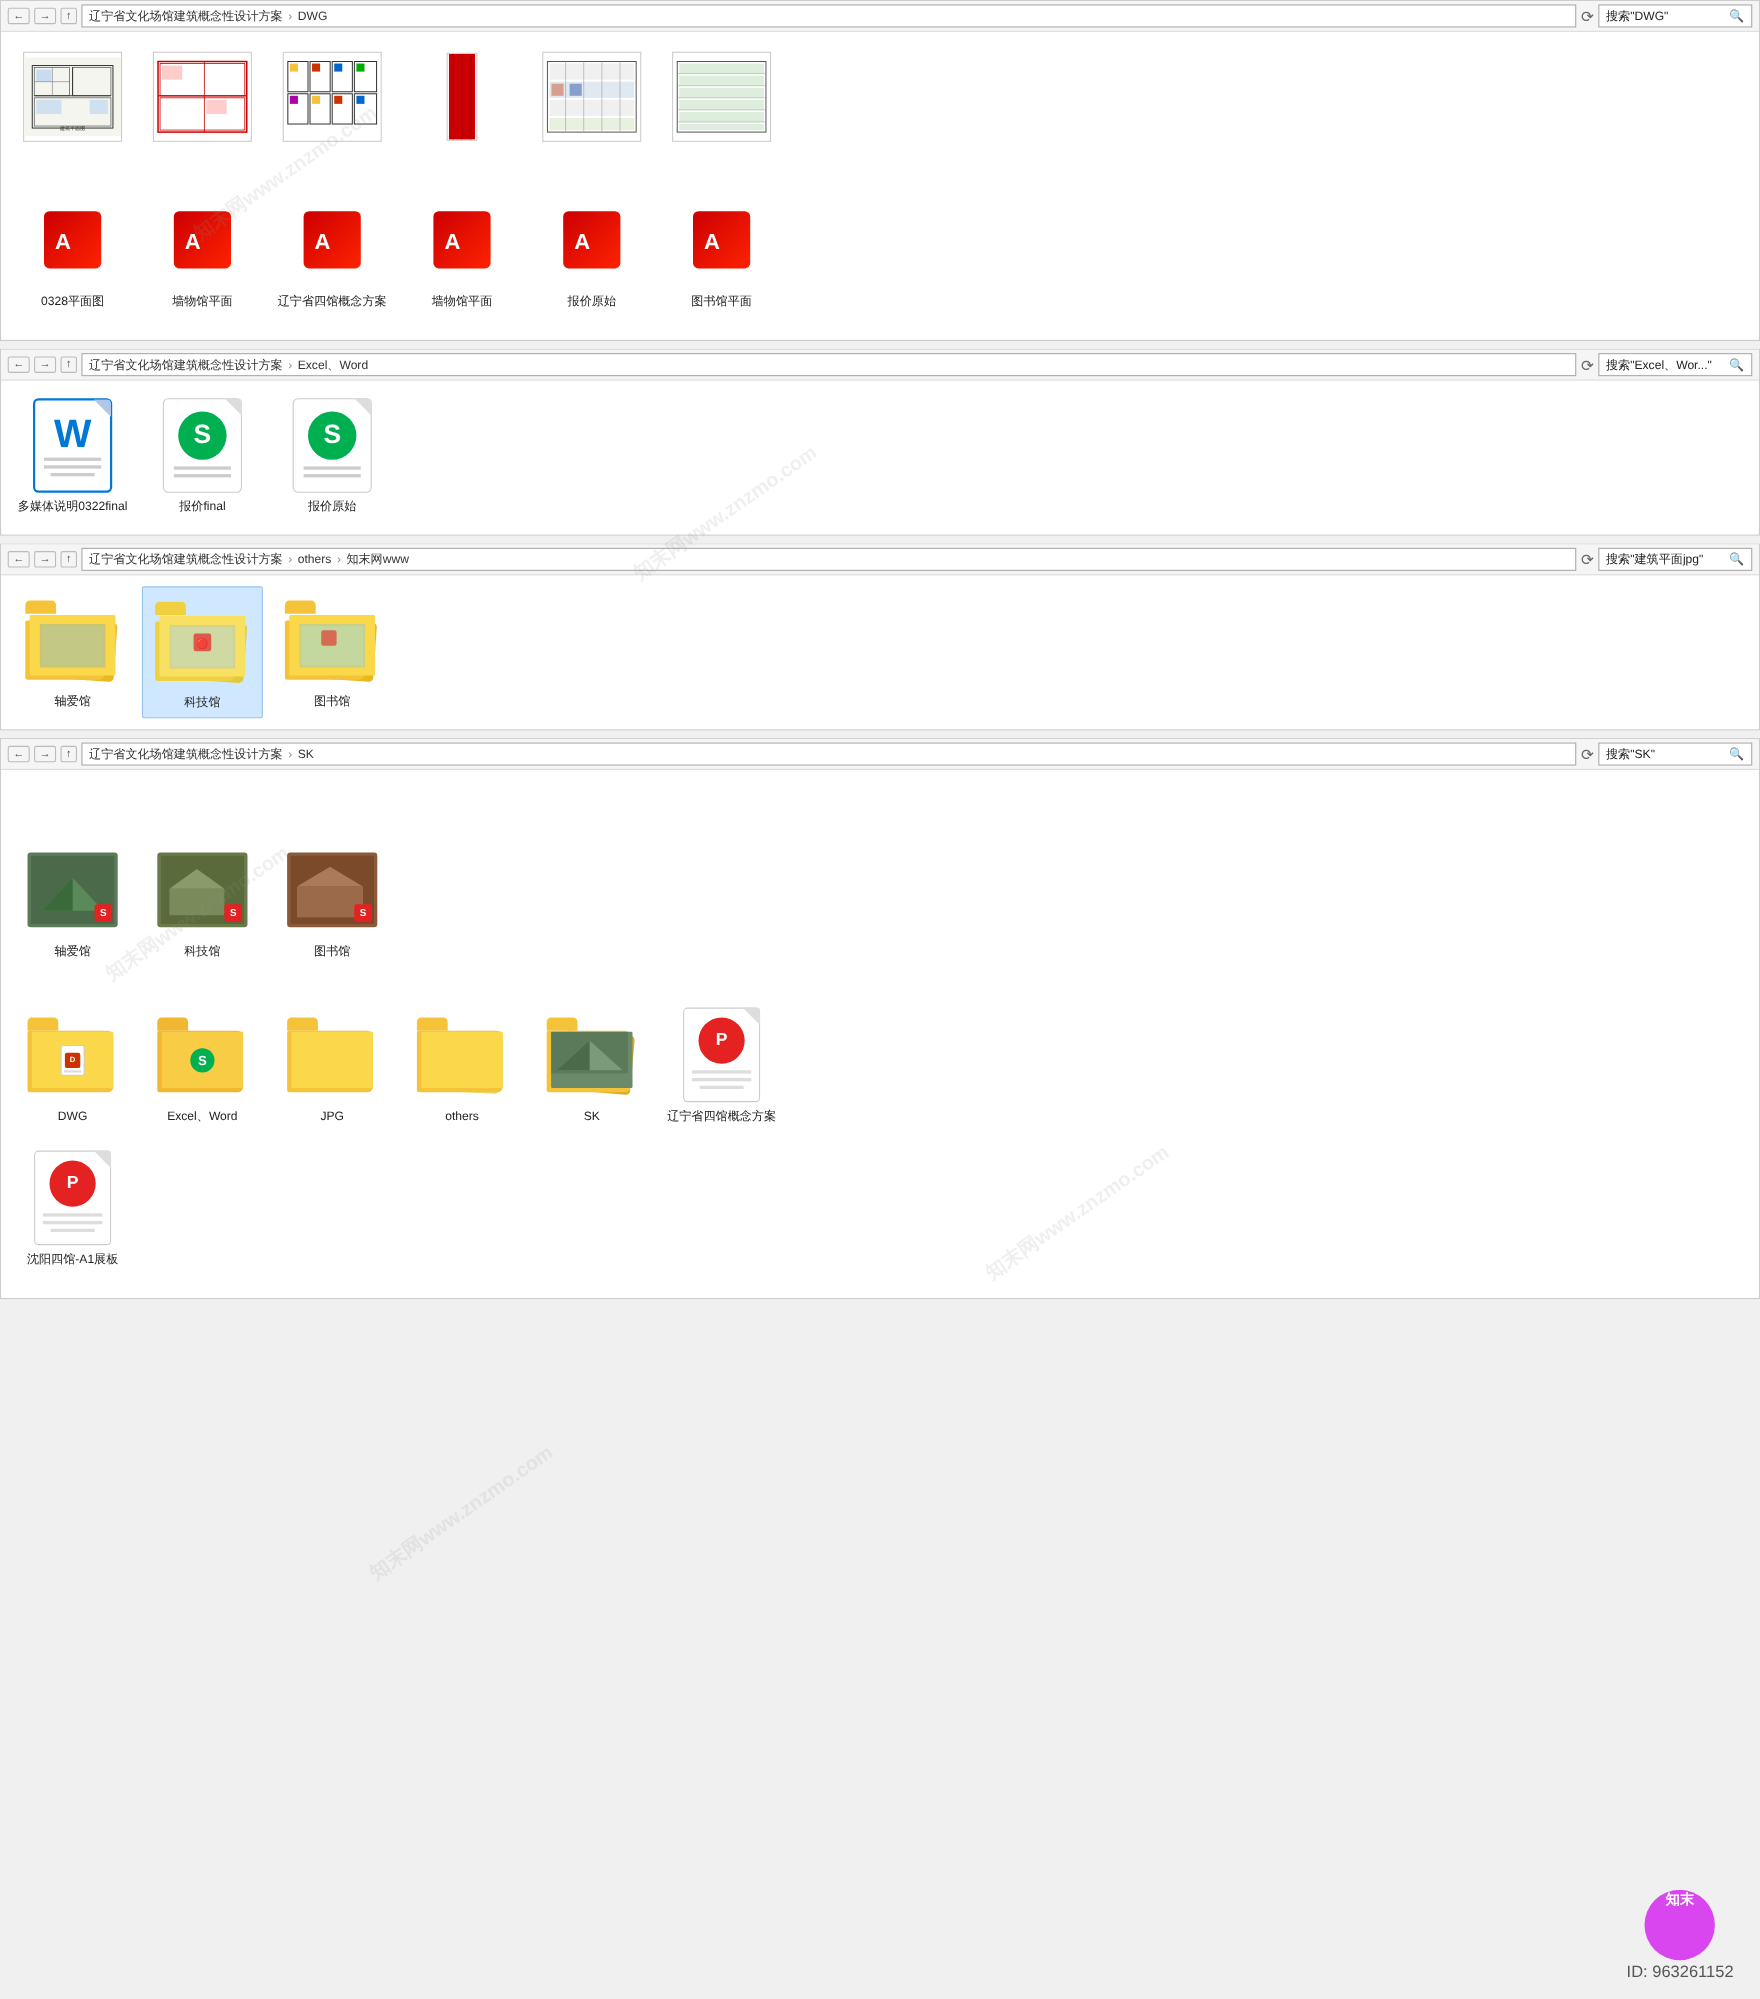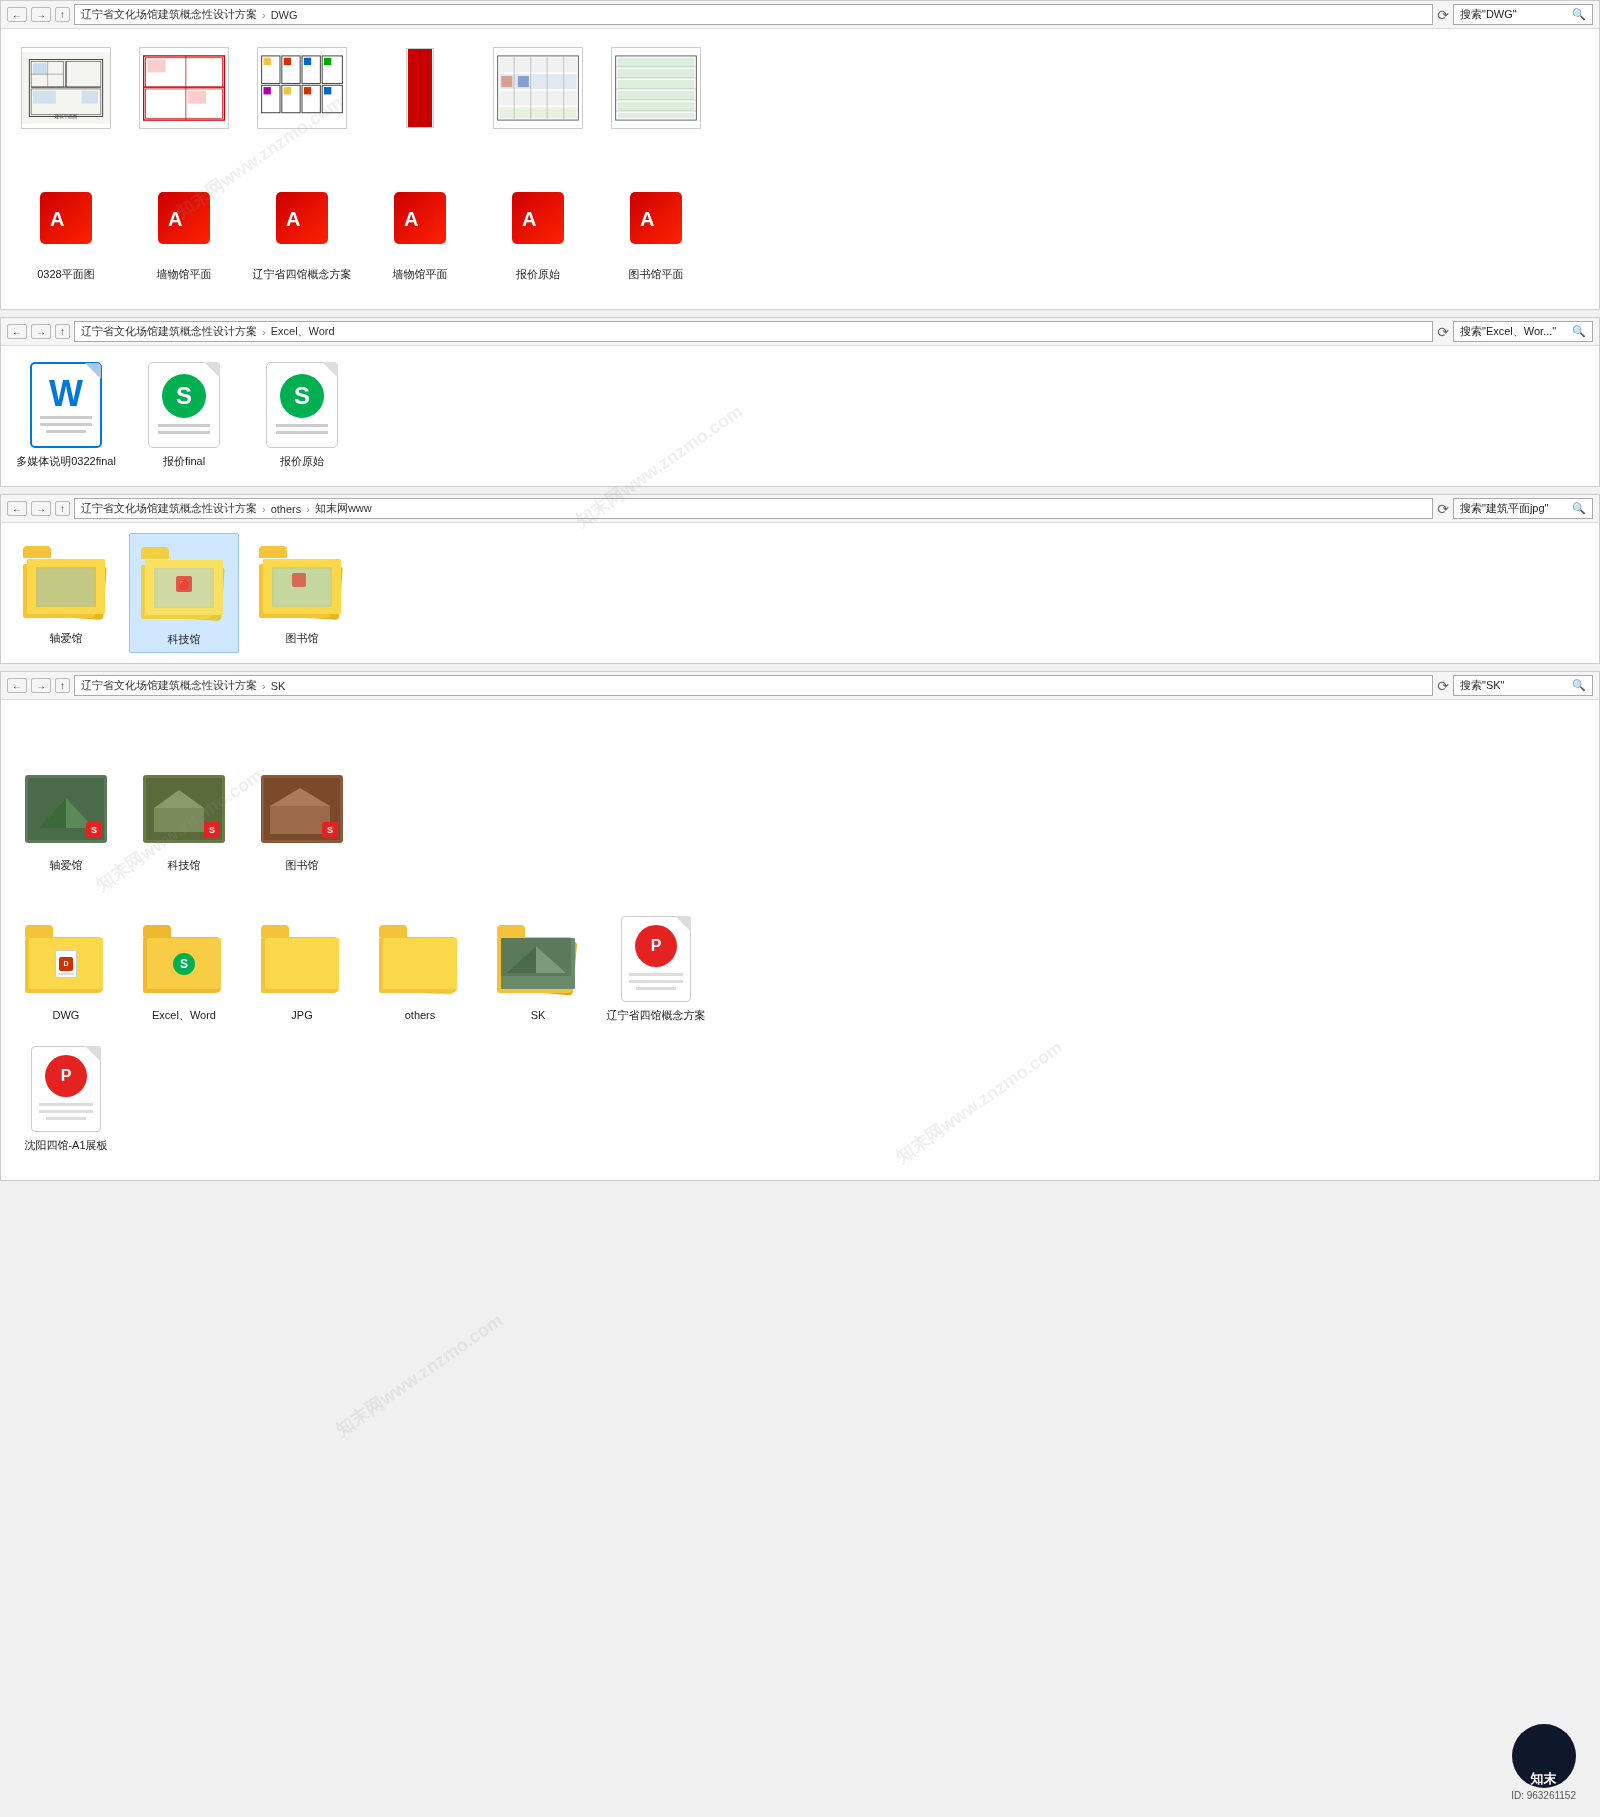--- a/index.html
+++ b/index.html
@@ -124,35 +124,35 @@
       display: flex;
       flex-direction: column;
       align-items: center;
       gap: 2px;
       z-index: 100;
     }
 
     .logo-circle {
       width: 64px;
       height: 64px;
-      background: #0f172a;
+      background: #d946ef;
       border-radius: 50%;
       display: flex;
-      align-items: flex-end;
+      align-items: flex-start;
       justify-content: center;
     }
 
     .logo-text {
       color: #fff;
       font-size: 13px;
       font-weight: bold;
     }
 
     .logo-id {
-      font-size: 10px;
+      font-size: 15px;
       color: #555;
     }
 
     .cad-logo {
       width: 46px;
       height: 46px;
       background: linear-gradient(135deg, #cc0000, #ff3300);
       border-radius: 4px;
       display: flex;
       align-items: center;

